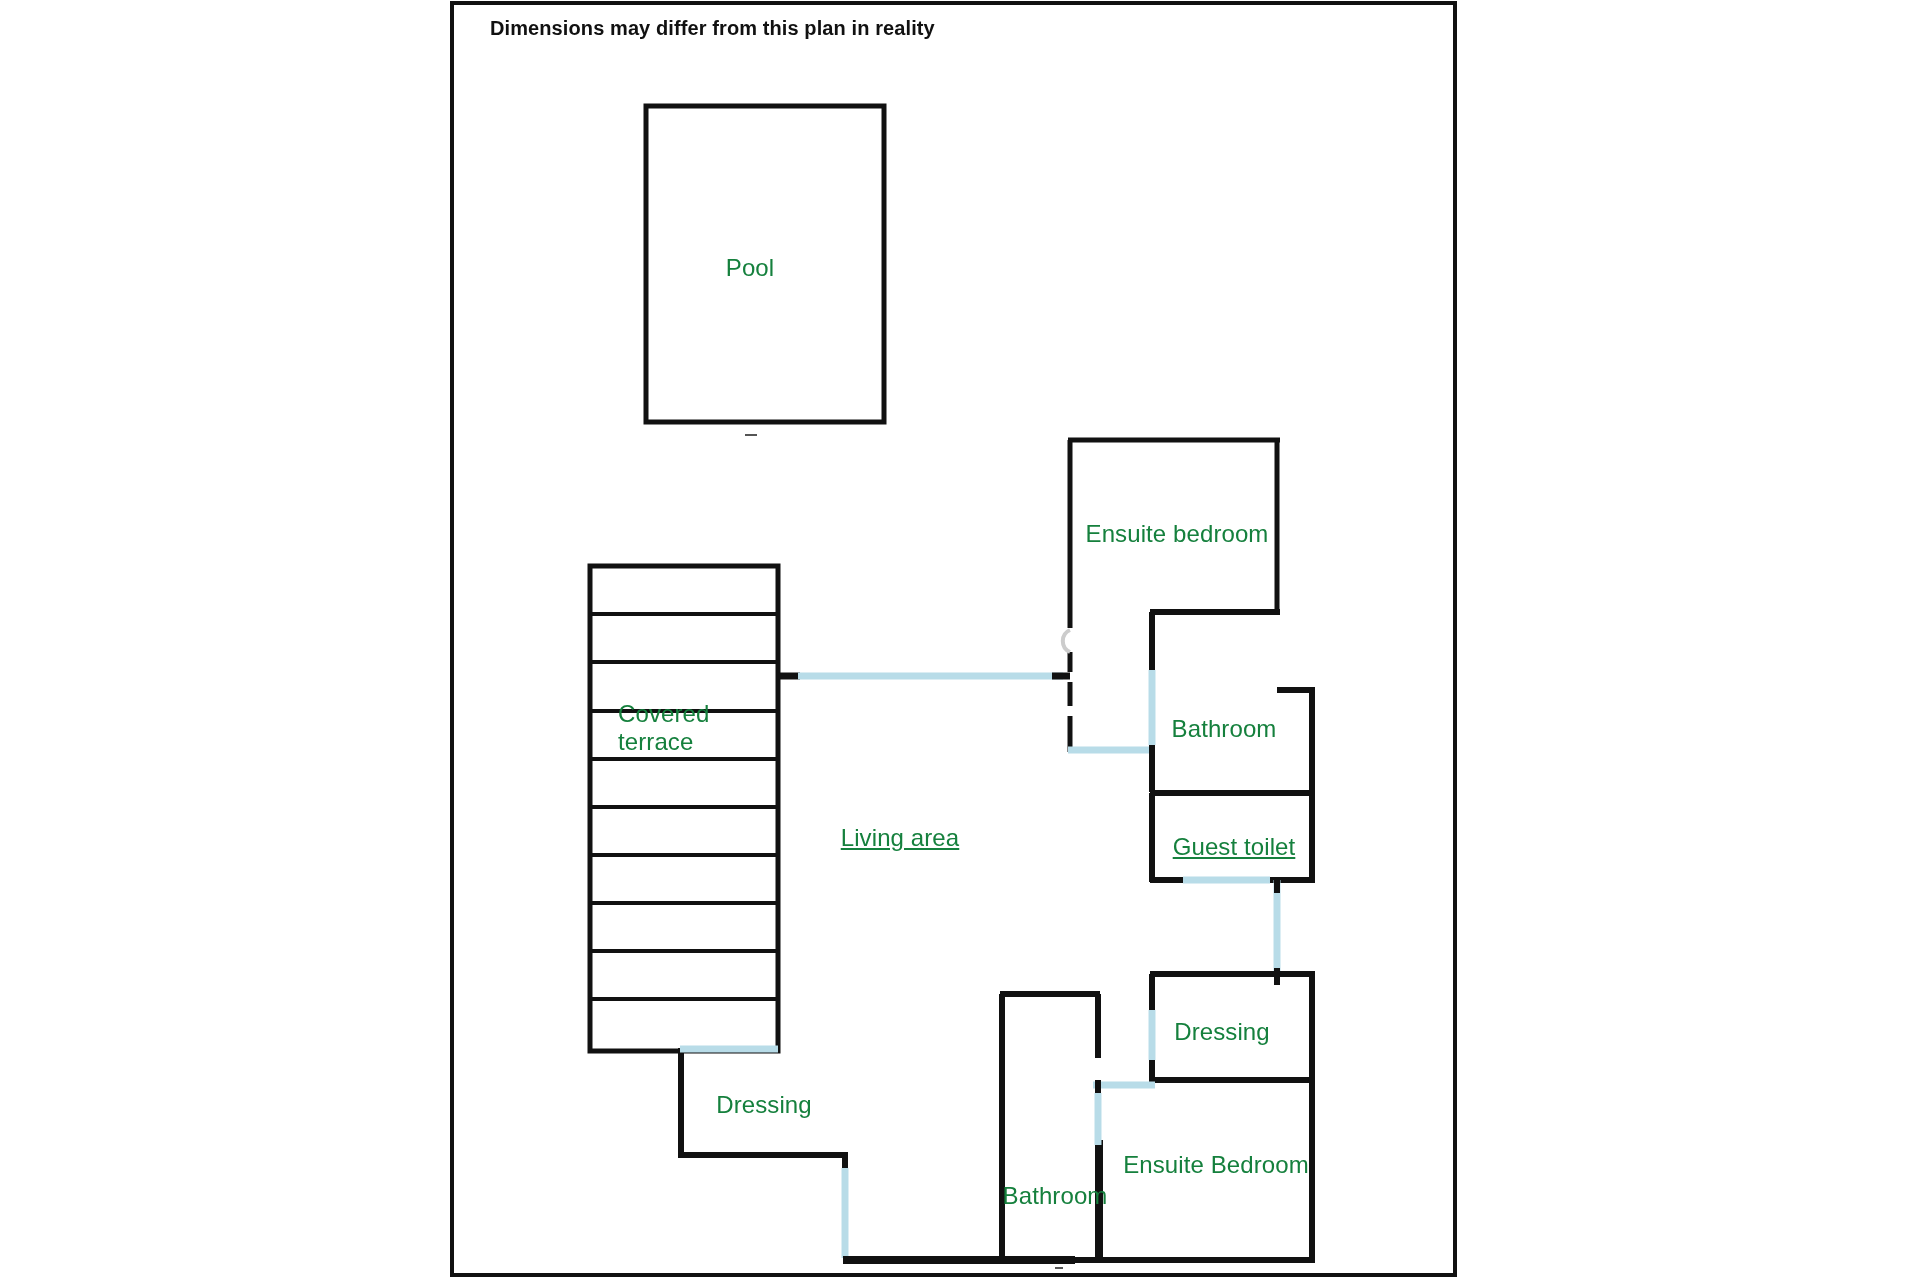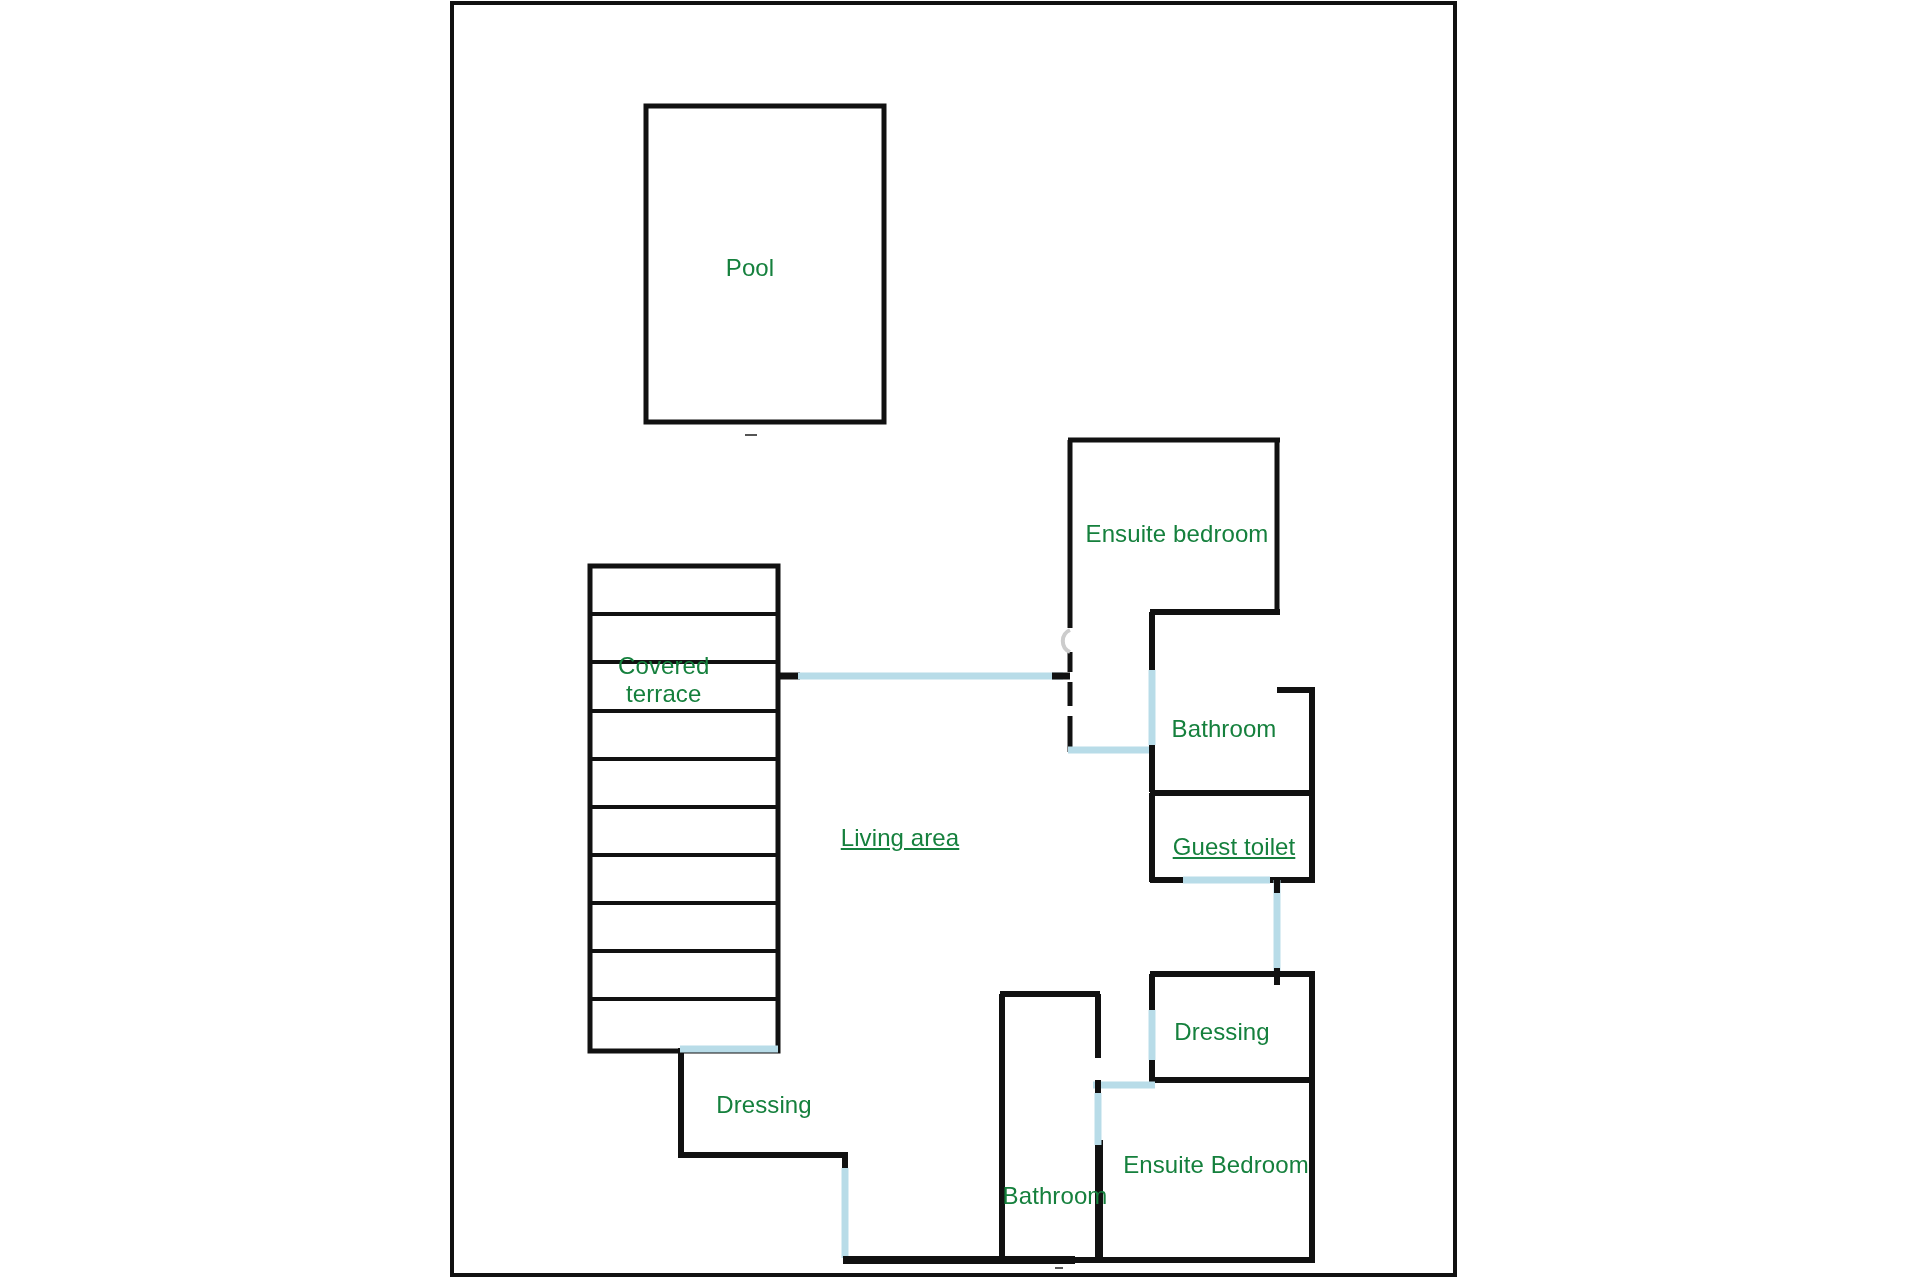--- a/index.html
+++ b/index.html
@@ -44,21 +44,22 @@
     position: absolute;
     left: 490px;
     top: 17px;
     font-size: 20px;
     font-weight: 700;
     color: #111111;
     letter-spacing: 0.1px;
   }
   .terrace-label {
     line-height: 28px;
-    text-align: center;
+    text-align: left;
+    margin-top: 48px;
   }
 </style>
 </head>
 <body>
 
 <div id="plan-root">
 
   <svg id="plan-svg" viewBox="0 0 1920 1280">
 
     <rect x="452" y="3" width="1003" height="1272" fill="none" stroke="#111111" stroke-width="4"></rect>
@@ -185,20 +186,21 @@
 
       <line x1="1000" y1="1260" x2="1100" y2="1260" stroke="#111111" stroke-width="6"></line>
     </g>
 
     <line x1="1098" y1="1093" x2="1098" y2="1145" stroke="#b8dce8" stroke-width="7"></line>
 
     <line x1="1055" y1="1268" x2="1063" y2="1268" stroke="#555555" stroke-width="2"></line>
 
   </svg>
 
+  <div class="disclaimer">Dimensions may differ from this plan in reality</div>
 
   <div class="plan-label centered" style="left:750px; top:268px;">Pool</div>
 
   <div class="plan-label terrace-label" style="left:618px; top:652px;">
     <span>Covered</span><br>
     <span>terrace</span>
   </div>
 
   <div class="plan-label centered" style="left:900px; top:838px;text-decoration:underline;">Living area</div>
 

